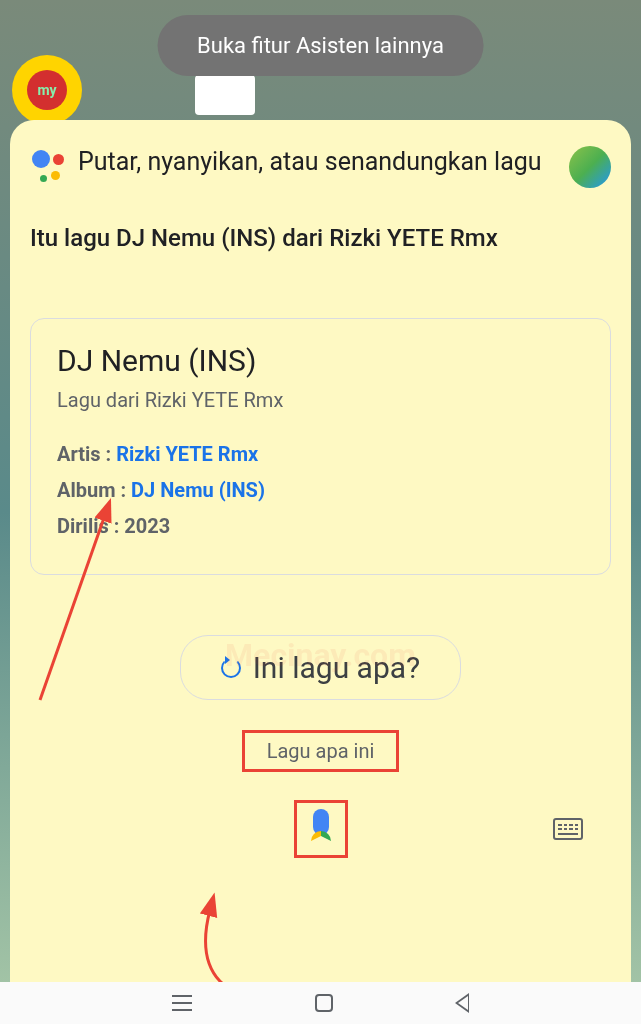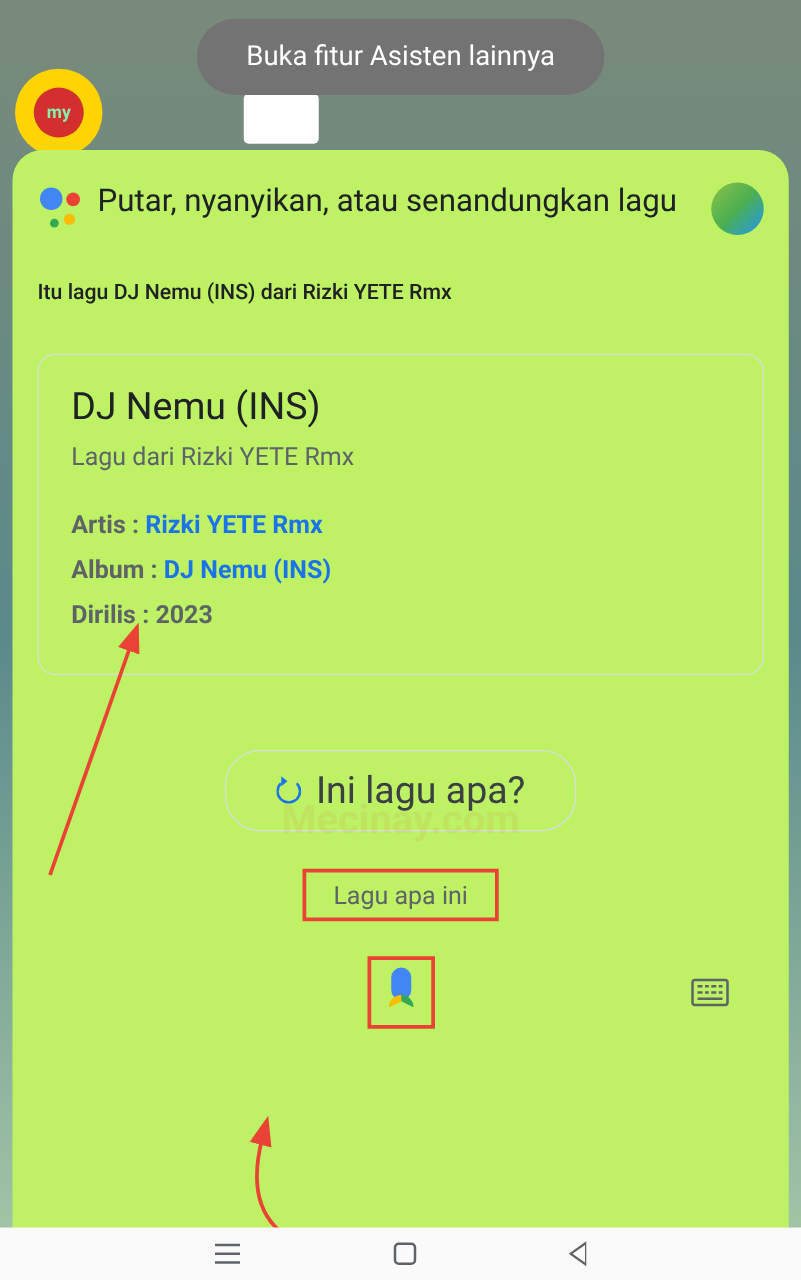--- a/index.html
+++ b/index.html
@@ -58,21 +58,21 @@
       height: 40px;
       background: #fff;
       border-radius: 4px;
     }
     .card {
       position: absolute;
       top: 120px;
       left: 10px;
       right: 10px;
       bottom: 40px;
-      background: #bef264;
+      background: #fef9c3;
       border-radius: 24px 24px 0 0;
       padding: 24px 20px;
     }
     .header-row {
       display: flex;
       align-items: flex-start;
       gap: 12px;
       margin-bottom: 35px;
     }
     .assistant-logo {
@@ -126,23 +126,23 @@
     }
     .avatar {
       width: 42px;
       height: 42px;
       border-radius: 50%;
       background: linear-gradient(135deg, #8bc34a, #4caf50, #2196f3);
       flex-shrink: 0;
       margin-top: 2px;
     }
     .answer-text {
-      font-size: 17px;
+      font-size: 24px;
       color: #202124;
-      margin-bottom: 38px;
+      margin-bottom: 64px;
       line-height: 1.3;
       font-weight: 500;
     }
     .song-card {
       border: 1px solid #dadce0;
       border-radius: 14px;
       padding: 24px 26px;
       margin-bottom: 60px;
     }
     .song-title {

